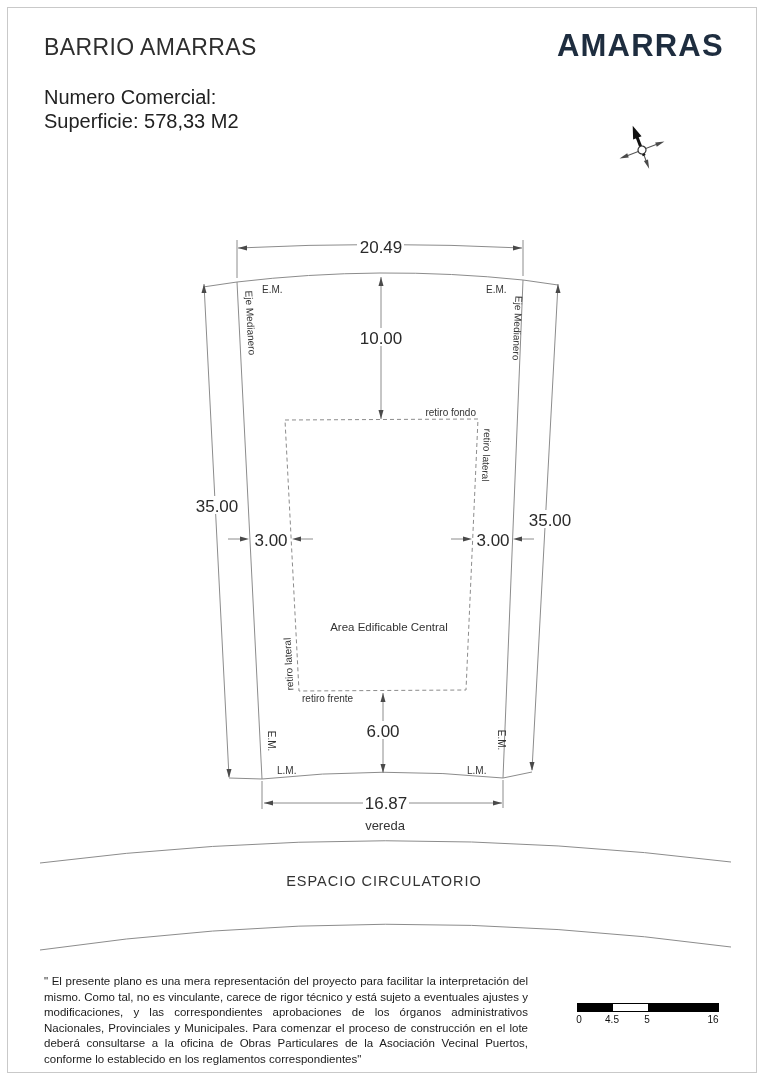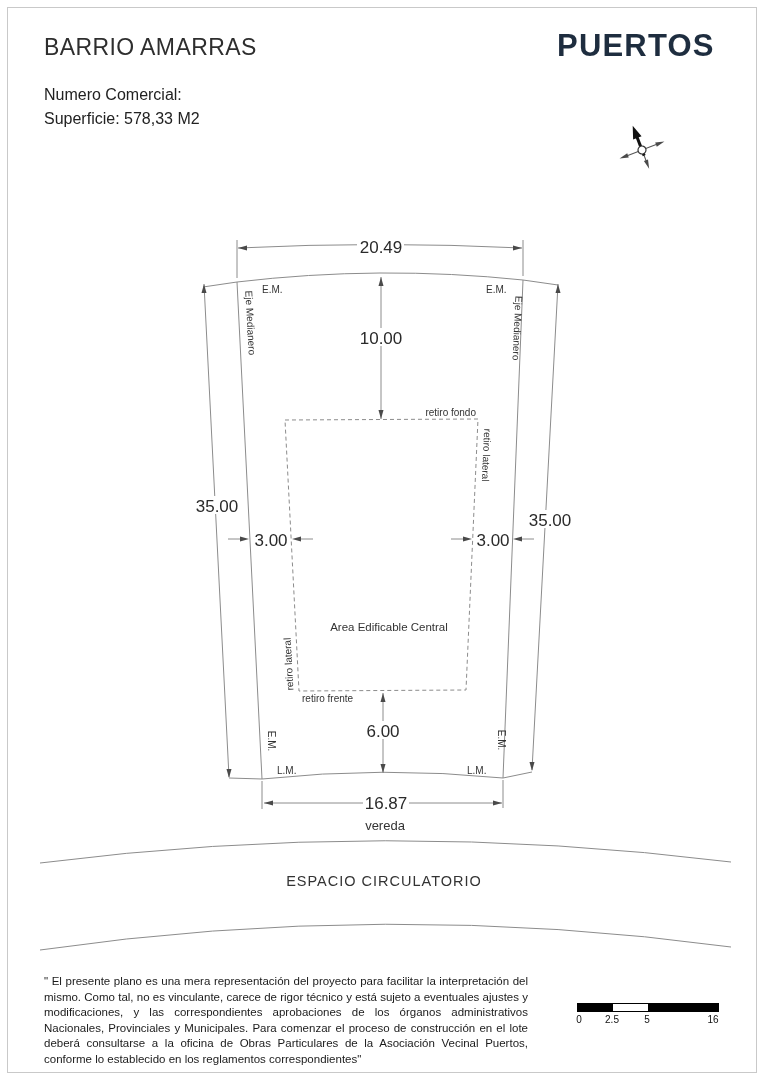--- a/index.html
+++ b/index.html
@@ -1,20 +1,20 @@
 <!DOCTYPE html>
 <html><head>
 <meta charset="utf-8">
 <style>
   html,body{margin:0;padding:0;background:#e9e9e9;}
   .page{position:relative;width:764px;height:1080px;background:#ffffff;overflow:hidden;
         font-family:"Liberation Sans", sans-serif;color:#2b2b2b;}
   .page-frame{position:absolute;inset:7px;border:1px solid #c9c9c9;pointer-events:none;}
   .hdr-title{position:absolute;left:44px;top:34px;font-size:23px;letter-spacing:.4px;color:#2e2e2e;}
-  .hdr-sub{position:absolute;left:44px;font-size:16px;color:#222;}
+  .hdr-sub{position:absolute;left:44px;font-size:20px;color:#222;}
   .sub1{top:86px;} .sub2{top:110px;}
   .brand{position:absolute;left:557px;top:28px;font-size:31px;font-weight:700;letter-spacing:1.2px;}
   .plan-svg{position:absolute;left:0;top:0;}
   .disclaimer{position:absolute;left:44px;top:974px;width:484px;font-size:11.5px;line-height:15.6px;
               text-align:justify;color:#1b1b1b;}
   .scalebar{position:absolute;left:577px;top:1003px;width:140px;height:26px;}
   .sb-bar{position:absolute;left:0;top:0;width:140px;height:7px;border:1px solid #000;display:flex;box-sizing:content-box;}
   .sb-seg{height:100%;}
   .sb-b{background:#000;} .sb-w{background:#fff;}
   .sb-lab{position:absolute;top:11px;font-size:10px;color:#111;transform:translateX(-50%);}
@@ -30,21 +30,21 @@
 </style>
 </head>
 <body>
 
 <div class="page">
   <div class="page-frame"></div>
 
   <div class="hdr-title">BARRIO AMARRAS</div>
   <div class="hdr-sub sub1">Numero Comercial:</div>
   <div class="hdr-sub sub2">Superficie: 578,33 M2</div>
-  <div class="brand" style="color:#1e2d3f">PUERTOS</div>
+  <div class="brand" style="color:#1e2d3f">AMARRAS</div>
 
   <svg class="plan-svg" width="764" height="1080" viewBox="0 0 764 1080">
 
     <g transform="translate(642,150) rotate(-21)">
       <line x1="4" y1="0" x2="18" y2="0" stroke="#555" stroke-width="1"></line>
       <polygon class="ah" points="24,0 15,-2.2 15,2.2"></polygon>
       <line x1="-4" y1="0" x2="-18" y2="0" stroke="#555" stroke-width="1"></line>
       <polygon class="ah" points="-24,0 -15,-2.2 -15,2.2"></polygon>
       <line x1="0" y1="4" x2="0" y2="15" stroke="#555" stroke-width="1"></line>
       <polygon class="ah" points="0,20 -2.2,11 2.2,11"></polygon>
@@ -158,17 +158,17 @@
 
   <div class="disclaimer">" El presente plano es una mera representación del proyecto para facilitar la interpretación del mismo. Como tal, no es vinculante, carece de rigor técnico y está sujeto a eventuales ajustes y modificaciones, y las correspondientes aprobaciones de los órganos administrativos Nacionales, Provinciales y Municipales. Para comenzar el proceso de construcción en el lote deberá consultarse a la oficina de Obras Particulares de la Asociación Vecinal Puertos, conforme lo establecido en los reglamentos correspondientes"</div>
 
   <div class="scalebar">
     <div class="sb-bar">
       <div class="sb-seg sb-b" style="width:35px"></div>
       <div class="sb-seg sb-w" style="width:35px"></div>
       <div class="sb-seg sb-b" style="width:70px"></div>
     </div>
     <span class="sb-lab" style="left:2px">0</span>
-    <span class="sb-lab" style="left:35px">2.5</span>
+    <span class="sb-lab" style="left:35px">4.5</span>
     <span class="sb-lab" style="left:70px">5</span>
     <span class="sb-lab" style="left:136px">16</span>
   </div>
 </div>
 
 </body></html>

